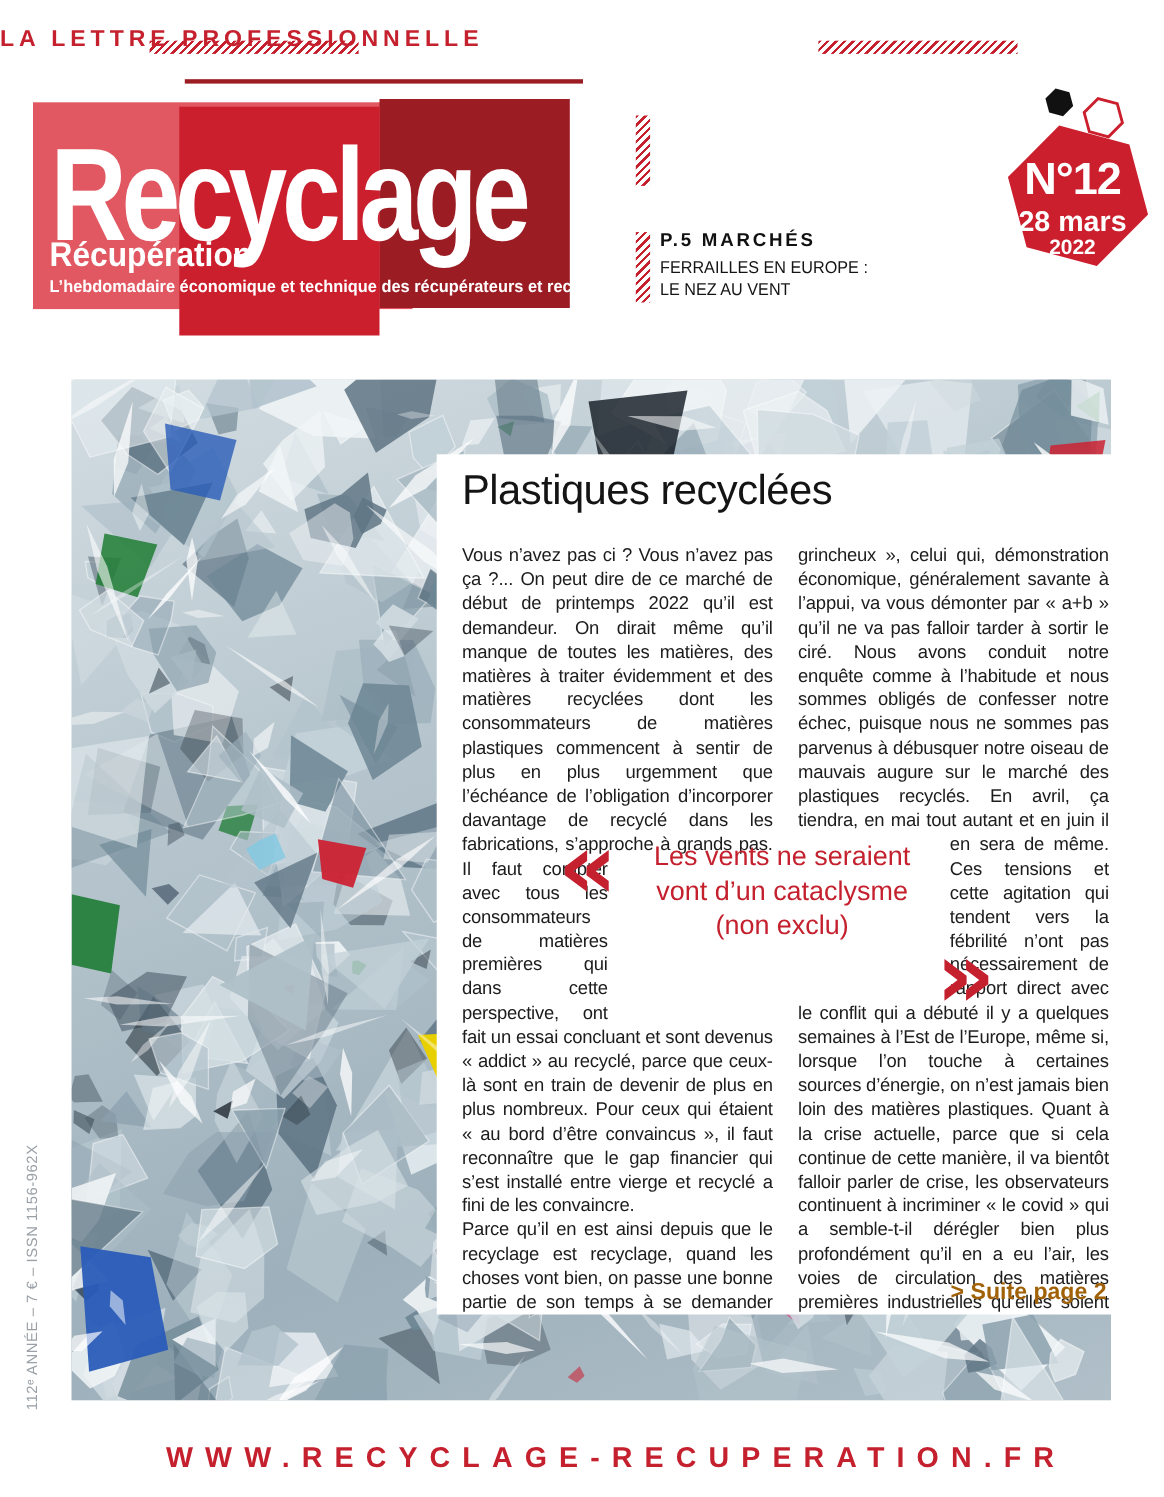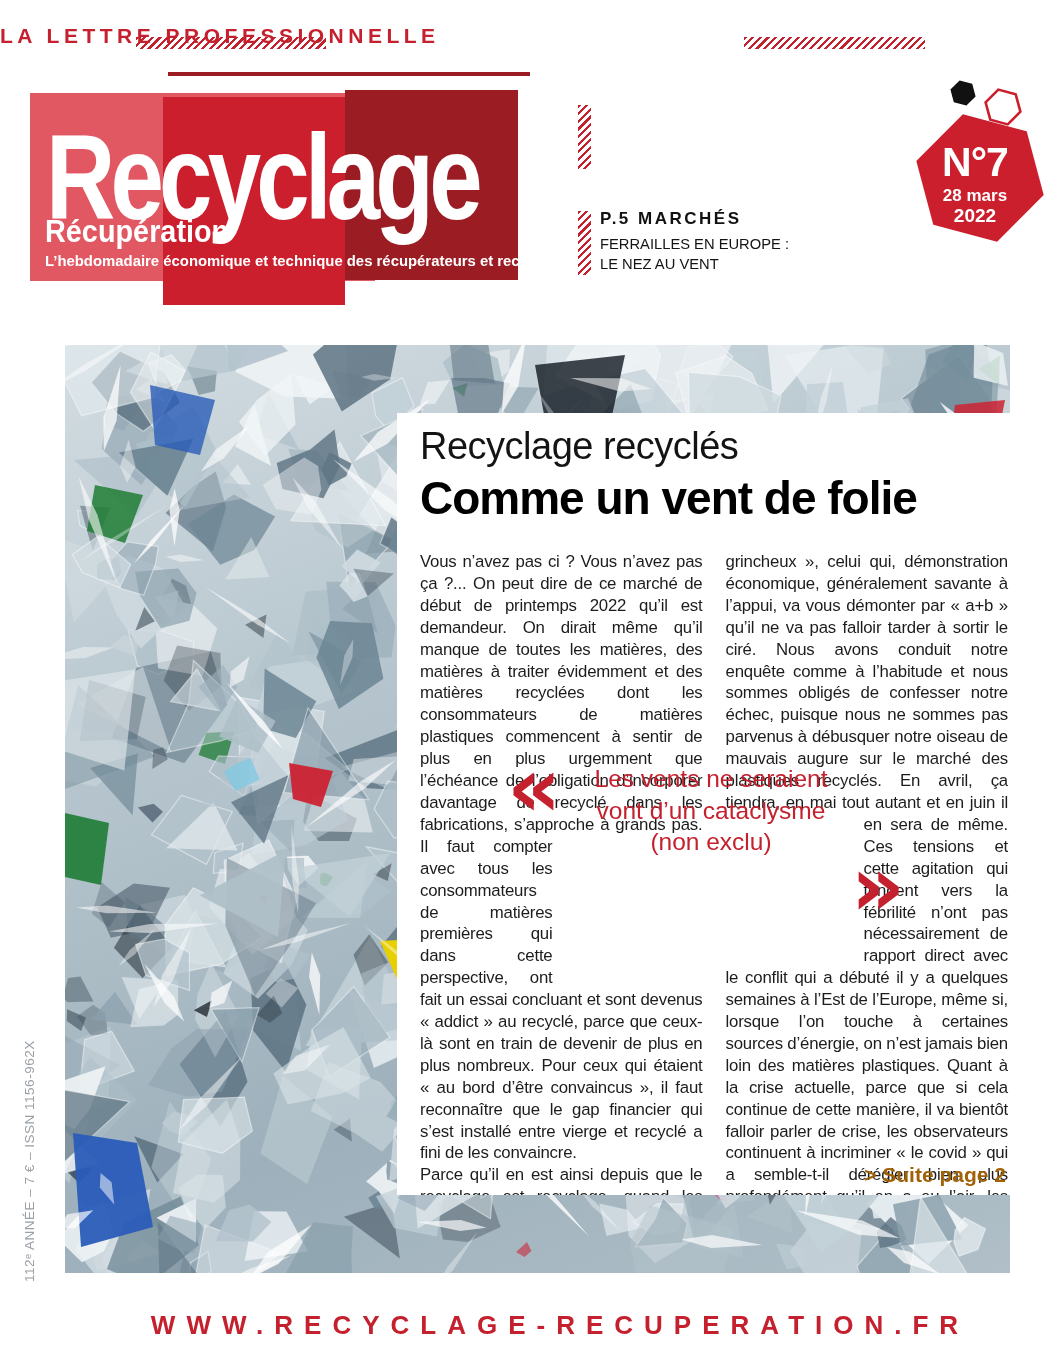--- a/index.html
+++ b/index.html
@@ -31,21 +31,21 @@
   .toc-item .toc-bar{position:absolute;left:0;top:2px;width:13px;height:64px;}
   .toc-body{margin-left:22px;}
   .toc-head{font-size:17px;font-weight:bold;letter-spacing:2.5px;color:#111;white-space:nowrap;}
   .toc-sub{font-size:15.5px;line-height:19.5px;color:#141414;margin-top:5px;
     transform:scaleX(.95);transform-origin:0 0;white-space:nowrap;}
 
   
   .hex-svg{left:905px;top:70px;width:150px;height:190px;}
   .hex-label{left:905px;top:142px;width:140px;text-align:center;color:#fff;}
   .hex-no{font-size:41px;font-weight:bold;line-height:1;letter-spacing:-1px;}
-  .hex-d1{font-size:17px;font-weight:bold;margin-top:4px;line-height:1.1;}
+  .hex-d1{font-size:26px;font-weight:bold;margin-top:4px;line-height:1.1;}
   .hex-d2{font-size:19px;font-weight:bold;line-height:1.1;}
 
   
   .photo{left:65px;top:345px;width:945px;height:928px;overflow:hidden;
     background:linear-gradient(160deg,#d3dde2 0%,#b6c5cd 35%,#9db0bb 70%,#b0bfc8 100%);}
   .photo svg{display:block;width:100%;height:100%;}
 
   
   .content{left:397px;top:413px;width:613px;height:782px;background:#fff;overflow:hidden;}
   .kicker{margin:12px 0 0 23px;font-size:38px;font-weight:400;color:#141414;letter-spacing:-.5px;}
@@ -104,21 +104,21 @@
     </div>
   </div>
 </div>
 
 <svg class="abs hex-svg" viewBox="0 0 150 190">
   <polygon points="54.6,10.4 45.4,19.6 48.8,32.2 61.4,35.6 70.6,26.4 67.2,13.8" fill="#111111"></polygon>
   <polygon points="93.3,19.6 80.6,32.3 85.3,49.7 102.7,54.4 115.4,41.7 110.7,24.3" fill="#ffffff" stroke="#cb1f2d" stroke-width="2.6"></polygon>
   <polygon points="57.9,44.2 11.3,90.9 28.3,154.7 92.1,171.8 138.7,125.1 121.7,61.3" fill="#cb1f2d"></polygon>
 </svg>
 <div class="abs hex-label">
-  <div class="hex-no">N°7</div>
+  <div class="hex-no">N°12</div>
   <div class="hex-d1">28 mars</div>
   <div class="hex-d2">2022</div>
 </div>
 
 <div class="abs photo">
   <svg id="photo-svg" viewBox="0 0 945 928" preserveAspectRatio="none">
       <polygon points="63.2,285.3 96.0,285.6 128.6,296.9 128.2,314.6 93.3,329.4 72.5,320.6" fill="#aebfc8" fill-opacity="0.69" stroke="#ffffff" stroke-opacity="0.45" stroke-width="1.2"></polygon>
       <polygon points="373.4,141.8 338.7,149.2 317.3,136.9 310.1,97.1 364.0,107.6" fill="#f1f5f7" fill-opacity="0.49"></polygon>
       <polygon points="762.9,363.9 732.1,367.2 745.0,328.0" fill="#394a57" fill-opacity="0.39"></polygon>
       <polygon points="879.1,611.7 851.3,610.6 837.4,579.9 869.4,562.4 894.7,578.0" fill="#c2d1d8" fill-opacity="0.58" stroke="#ffffff" stroke-opacity="0.45" stroke-width="1.2"></polygon>
@@ -736,22 +736,21 @@
       <polygon points="442.0,113.3 417.6,133.3 400.7,142.1 414.7,129.2" fill="#ffffff" fill-opacity="0.67"></polygon>
       <polygon points="921.4,150.1 926.7,103.3 942.6,79.1 942.6,108.1" fill="#ffffff" fill-opacity="0.59"></polygon>
       <polygon points="911.0,782.6 931.3,730.9 950.2,703.2 939.7,735.0" fill="#ffffff" fill-opacity="0.50"></polygon>
       <polygon points="246.8,879.5 213.4,919.1 185.0,933.1 202.9,906.9" fill="#ffffff" fill-opacity="0.71"></polygon>
       <polygon points="373.4,440.2 436.2,466.9 472.4,486.0 434.4,470.7" fill="#ffffff" fill-opacity="0.59"></polygon>
       <polygon points="121.2,957.0 185.3,923.5 226.7,909.9 188.9,931.6" fill="#ffffff" fill-opacity="0.54"></polygon>
     </svg>
 </div>
 
 <div class="abs content">
-  <div class="kicker">Recyclage recyclés</div>
-  <div class="headline">Comme un vent de folie</div>
+  <div class="kicker">Plastiques recyclées</div>
 
   <div class="cols">
     <div class="col">
       <p><span>Vous n’avez pas ci ? Vous n’avez pas ça ?... On peut dire de ce marché de début de printemps 2022 qu’il est demandeur. On dirait même qu’il manque de toutes les matières, des matières à traiter évidemment et des matières recyclées dont les consommateurs de matières plastiques commencent à sentir de plus en plus urgemment que l’échéance de l’obligation d’incorporer davantage de recyclé dans les fabrications, s’approche à grands pas. Il faut</span>
          <span class="qsp-r"></span>
          <span>compter avec tous les consommateurs de matières premières qui dans cette perspective, ont fait un essai concluant et sont devenus « addict » au recyclé, parce que ceux-là sont en train de devenir de plus en plus nombreux. Pour ceux qui étaient « au bord d’être convaincus », il faut reconnaître que le gap financier qui s’est installé entre vierge et recyclé a fini de les convaincre.</span></p>
       <p>Parce qu’il en est ainsi depuis que le recyclage est recyclage, quand les choses vont bien, on passe une bonne partie de son temps à se demander quand les vents vont finir par tourner. C’est devenu une sorte d’habitude professionnelle, par beau fixe comme en ce moment, de « chercher le</p>
     </div>
     <div class="col">
       <p><span>grincheux », celui qui, démonstration économique, généralement savante à l’appui, va vous démonter par « a+b » qu’il ne va pas falloir tarder à sortir le ciré. Nous avons conduit notre enquête comme à l’habitude et nous sommes obligés de confesser notre échec, puisque nous ne sommes pas parvenus à débusquer notre oiseau de mauvais augure sur le marché des plastiques recyclés. En avril, ça tiendra, en mai tout autant et en juin</span>

